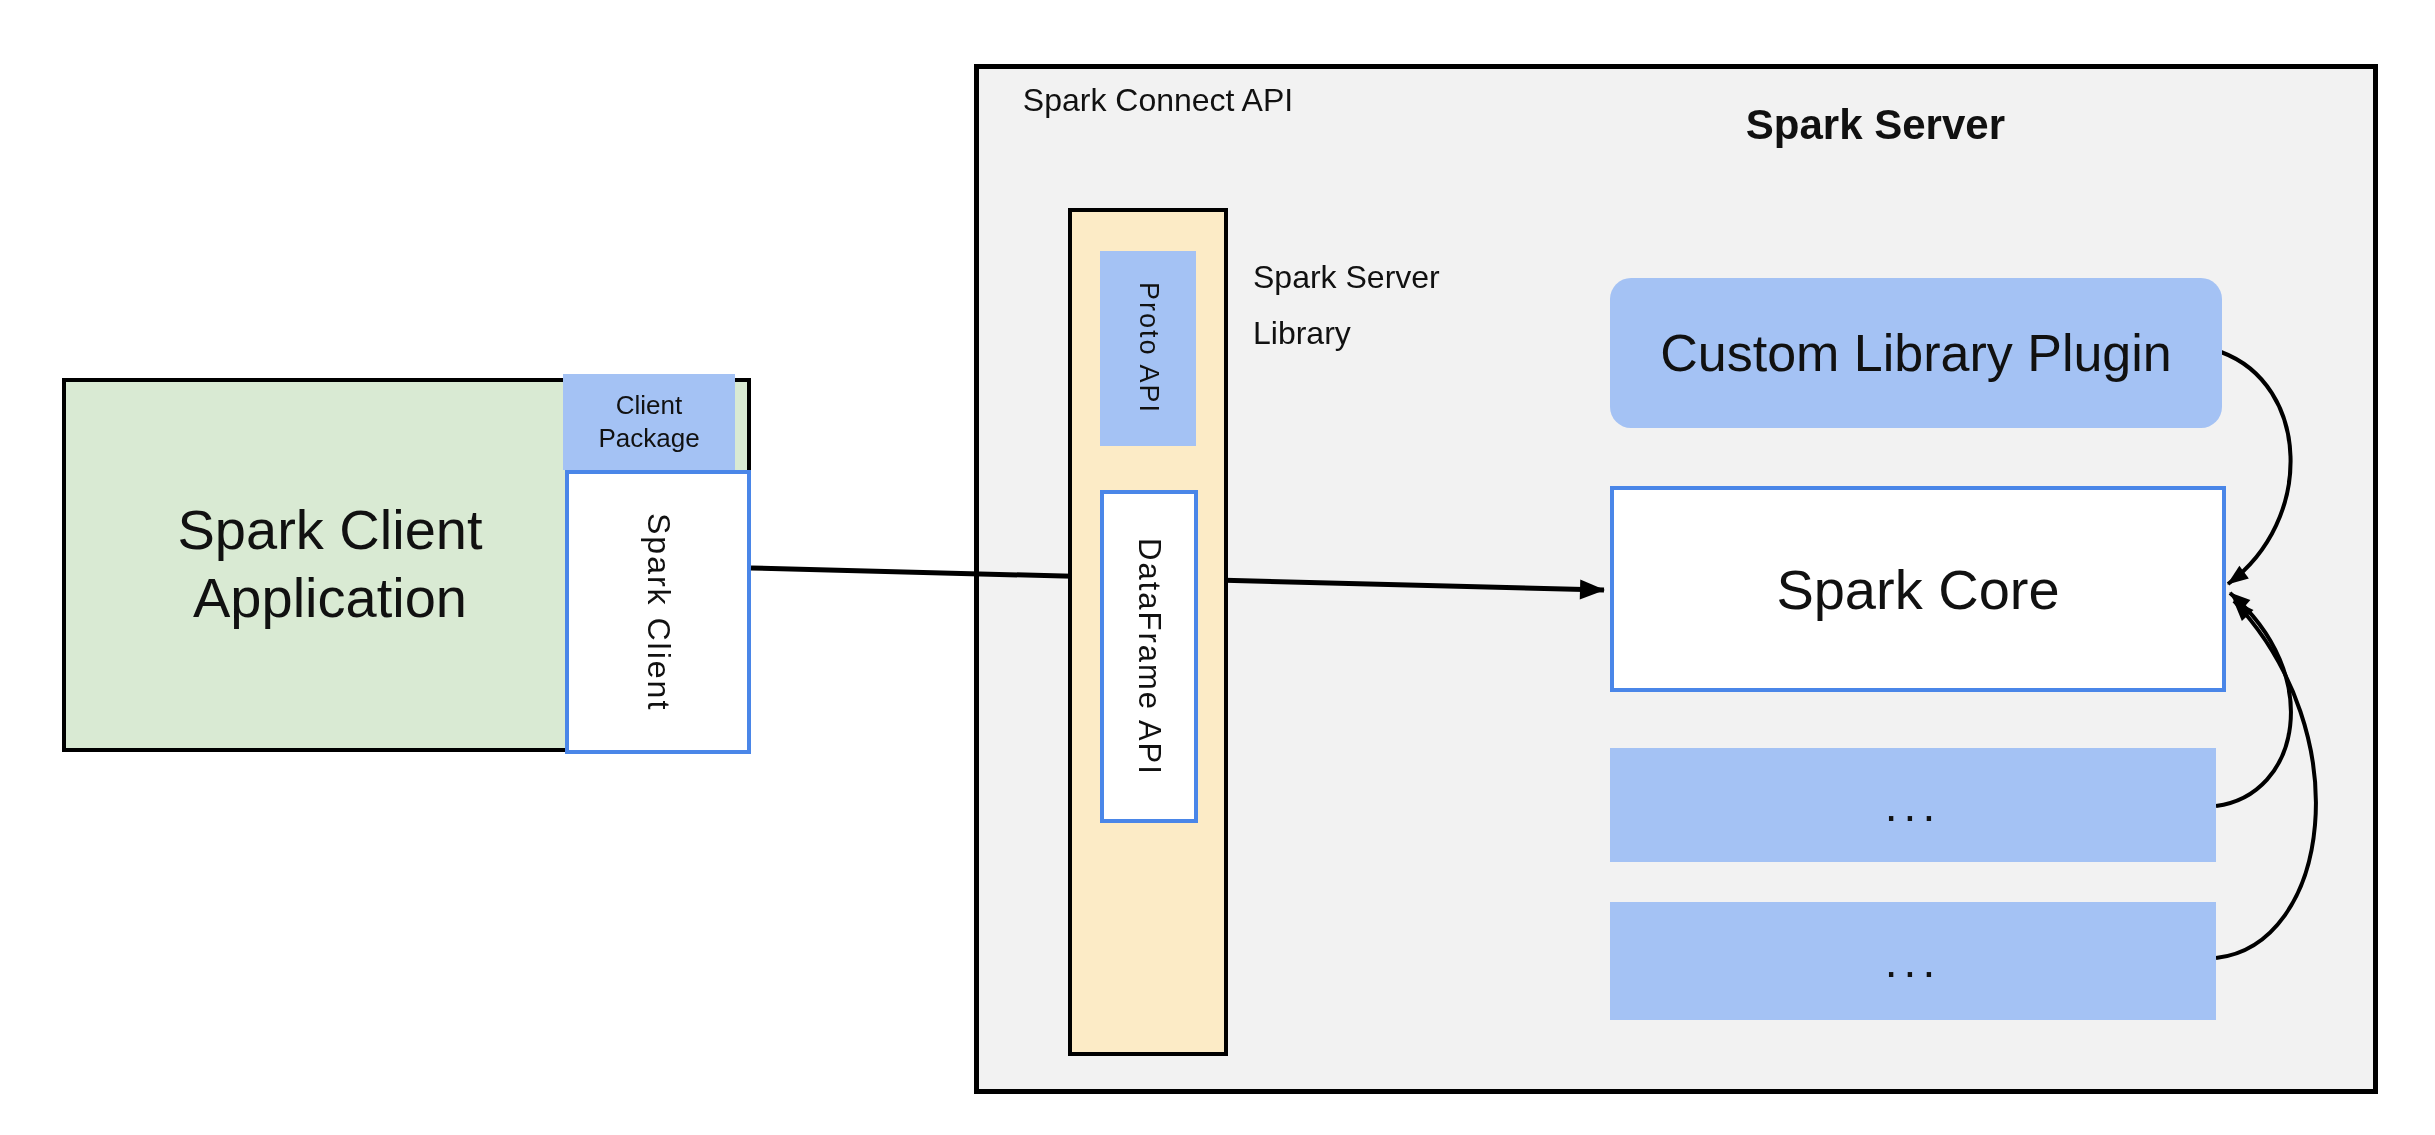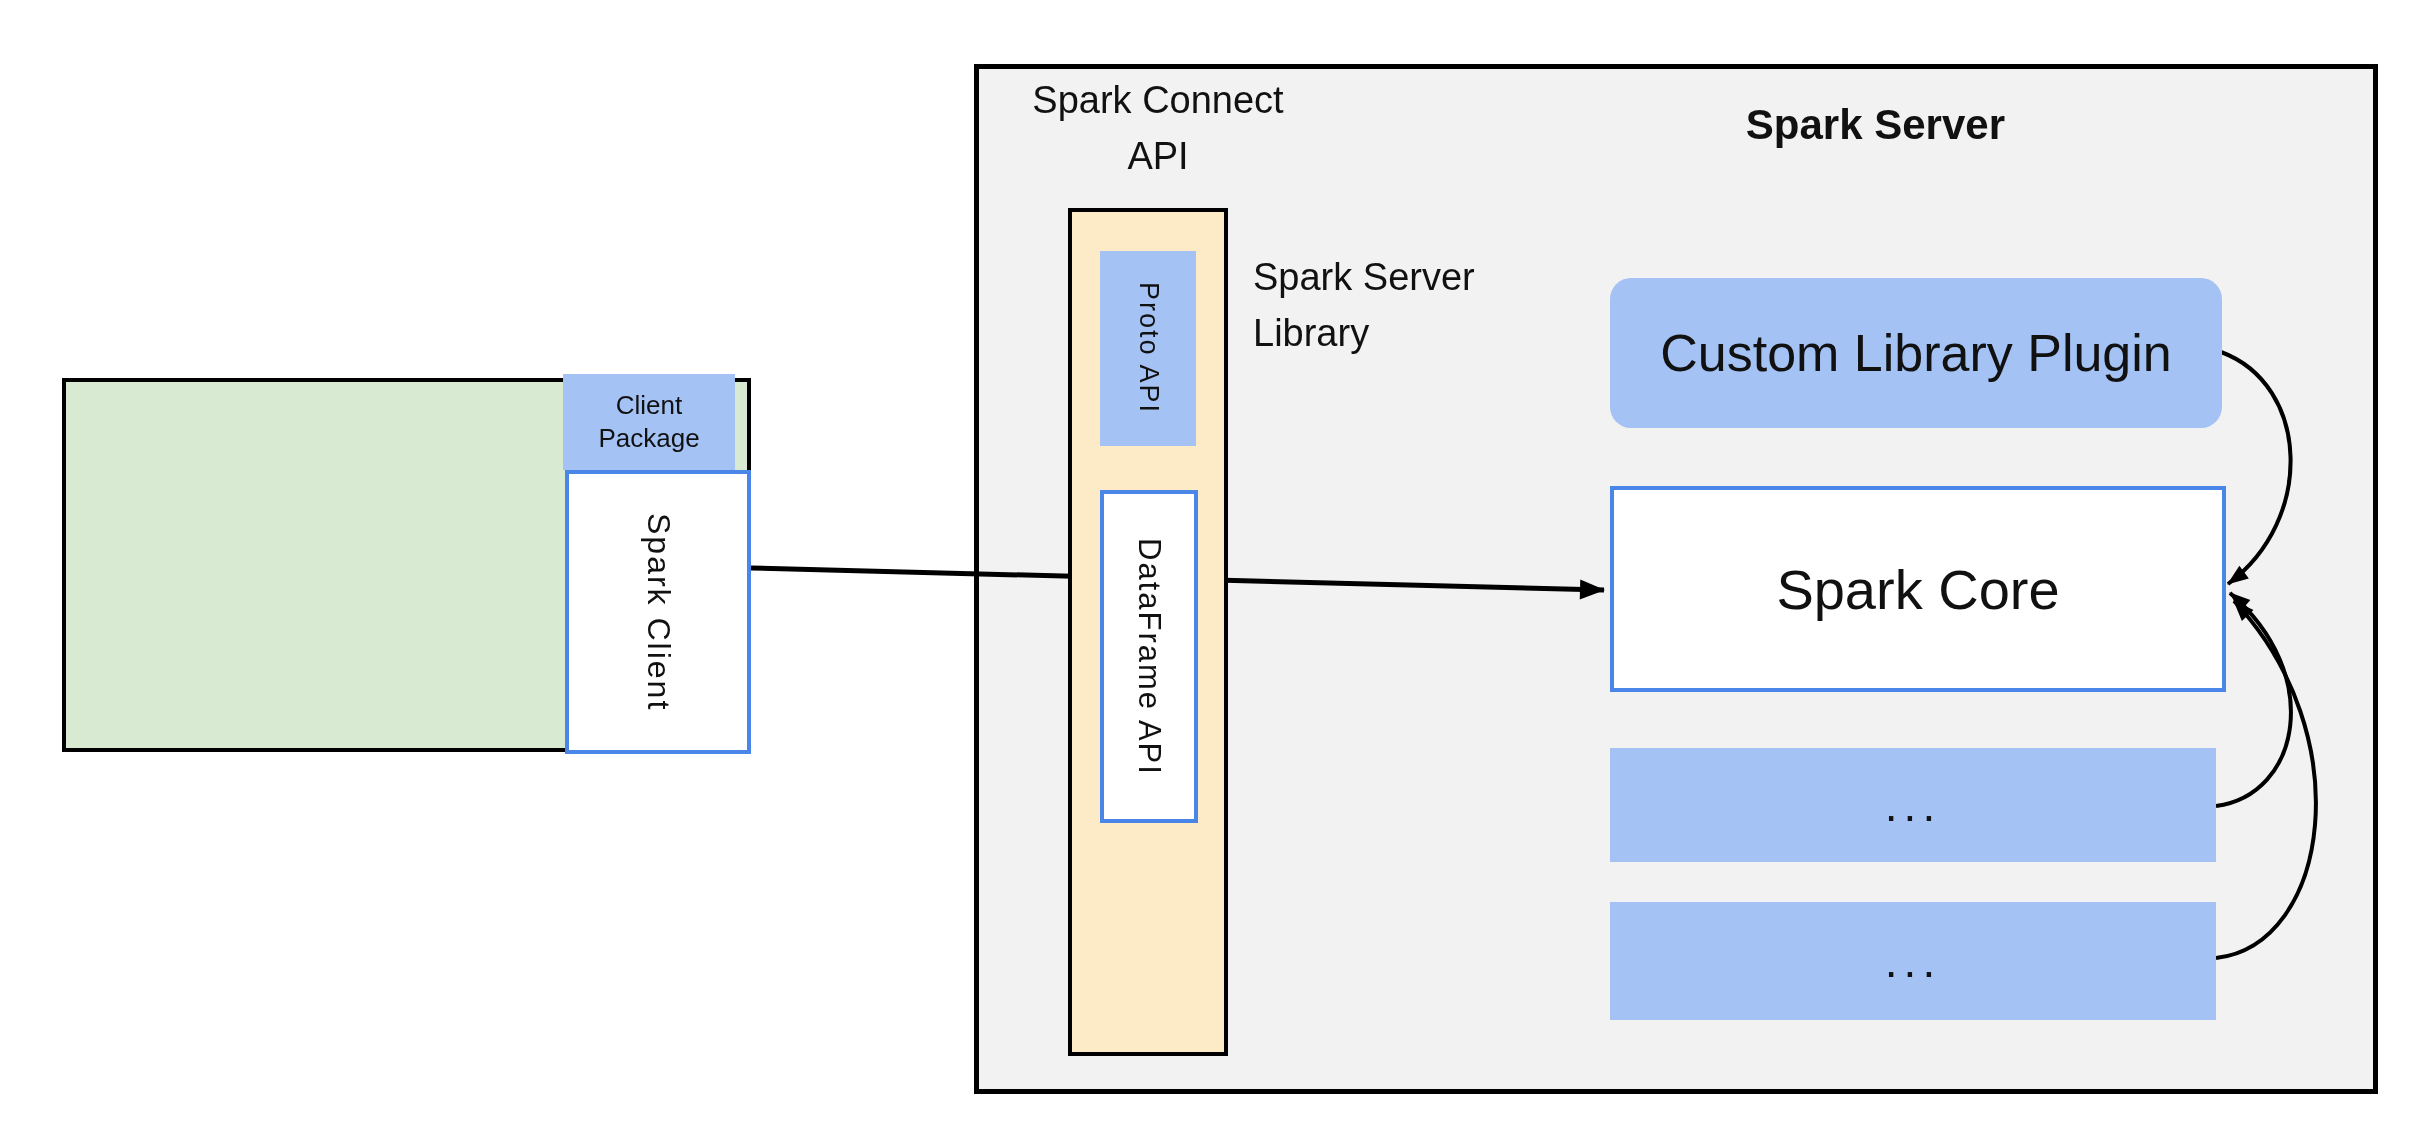--- a/index.html
+++ b/index.html
@@ -19,21 +19,21 @@
   .blue-fill  { background:#a4c2f4; }
   .white-blue { background:#ffffff; border:4px solid #4a86e8; }
   
   .center-text { display:flex; align-items:center; justify-content:center; text-align:center; }
   .vtext {
     writing-mode: vertical-rl;
     display:flex; align-items:center; justify-content:center;
     letter-spacing:2px;
     white-space:nowrap;
   }
-  .label { line-height:56px; font-size:38px; }
+  .label { line-height:56px; font-size:32px; }
   
   #client-app-title   { font-size:56px; line-height:68px; text-align:center; }
   #client-package-box { font-size:26px; line-height:33px; }
   #spark-client-text  { font-size:32px; }
   #proto-api-text     { font-size:27px; }
   #dataframe-api-text { font-size:31px; }
   #spark-server-title { font-size:42px; line-height:48px; font-weight:bold; text-align:right; }
   #connect-api-label  { text-align:center; }
   #library-label      { text-align:left; }
   #clp-box            { font-size:52px; }
@@ -41,20 +41,21 @@
   .dots-box           { font-size:46px; letter-spacing:6px; }
   svg.overlay { position:absolute; left:0; top:0; pointer-events:none; }
 </style>
 </head>
 <body>
 
 <div id="canvas">
 
   <div class="abs green-box" style="left:62px; top:378px; width:689px; height:374px;"></div>
 
+  <div class="abs" id="client-app-title" style="left:70px; top:496px; width:520px;">Spark Client Application</div>
 
   <div class="abs blue-fill center-text" id="client-package-box" style="left:563px; top:374px; width:172px; height:96px;">
     <div style="width:130px;">Client Package</div>
   </div>
 
   <div class="abs white-blue vtext" style="left:565px; top:470px; width:186px; height:284px;">
     <span id="spark-client-text">Spark Client</span>
   </div>
 
   <div class="abs gray-box" style="left:974px; top:64px; width:1404px; height:1030px;"></div>

